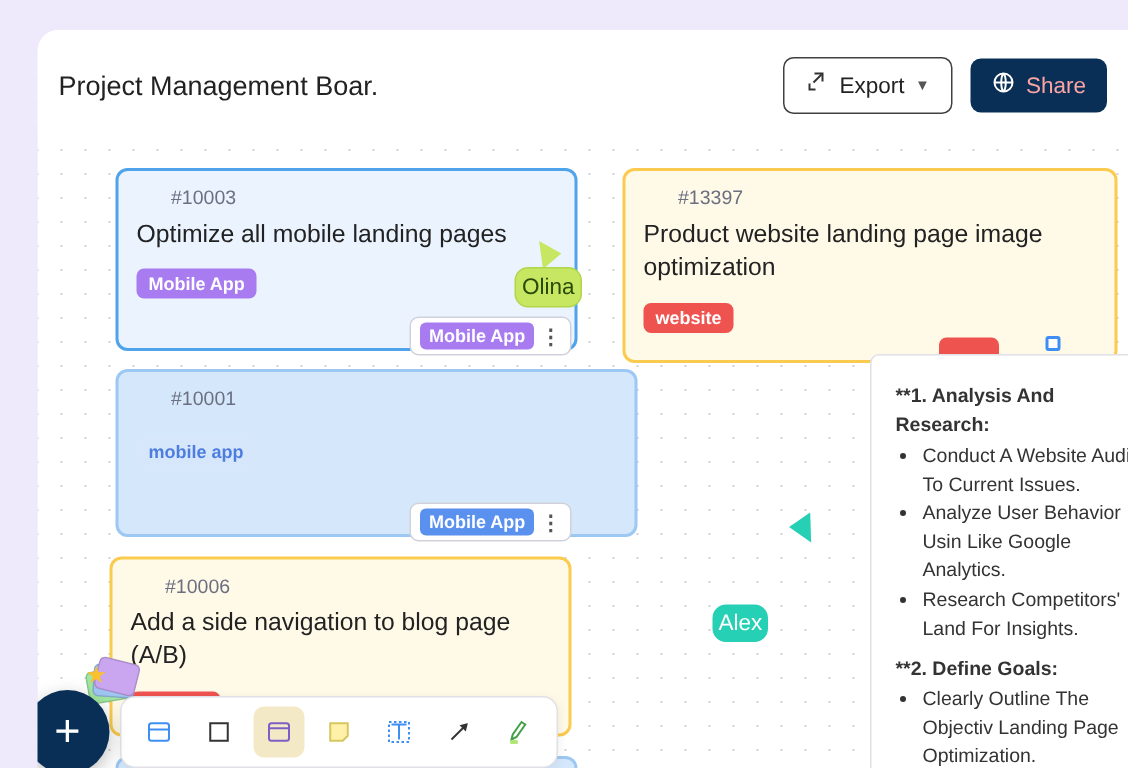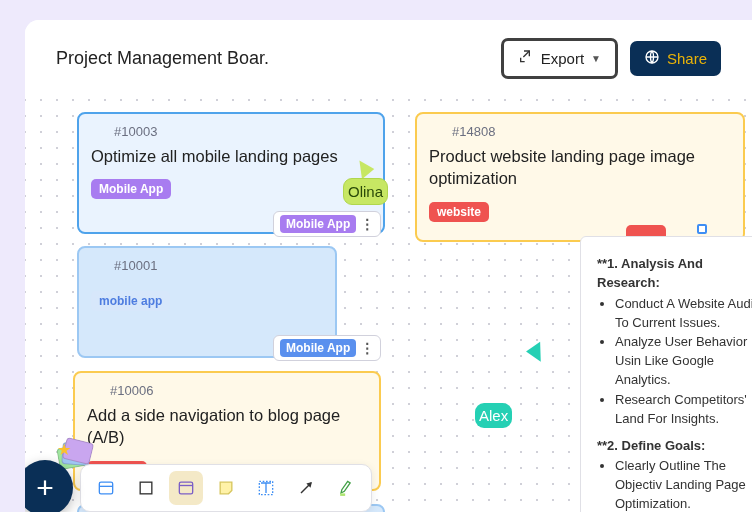--- a/index.html
+++ b/index.html
@@ -17,34 +17,34 @@
     right: 0; bottom: 0;
     background: #fff;
     border-radius: 14px 0 0 0;
     background-image: radial-gradient(circle, #d0d0d8 1px, transparent 1px);
     background-size: 16px 16px;
     background-position: 8px 40px;
     overflow: hidden;
   }
   .header {
     display: flex; align-items: center;
-    padding: 18px 31px 10px;
+    padding: 18px 14px 10px;
     background: #fff;
     gap: 12px;
     position: relative;
   }
   .title { font-size: 18px; font-weight: 500; color: #222; margin-right: auto; }
   .btn {
     display: inline-flex; align-items: center; gap: 7px;
     border-radius: 7px; padding: 8px 14px;
     font-size: 15px; cursor: pointer;
     font-weight: 500;
   }
-  .btn-export { background: #fff; border: 3px solid #404040; color:#222;}
-  .btn-share { background: #0a2f56; color: #eab308; border: none; }
+  .btn-export { background: #fff; border: 1px solid #404040; color:#222;}
+  .btn-share { background: #0a2f56; color: #fca5a5; border: none; }
   .exp-icon svg, .share-icon svg { width:16px; height:16px; }
 
   .card {
     position: absolute;
     border-radius: 8px;
     padding: 10px 12px 12px;
   }
   .card .id { font-size: 13px; color: #6b6f80; margin-bottom: 6px; margin-left: 23px; }
   .card .headline { font-size: 16.5px; color: #222; line-height: 1.35; }
   .tag {
@@ -148,41 +148,41 @@
   <div class="card card-blue" style="left:52px;top:92px;width:308px;height:122px">
     <div class="id">#10003</div>
     <div class="headline">Optimize all mobile landing pages</div>
     <span class="tag tag-purple">Mobile App</span>
   </div>
   <div class="chip" style="left:248px;top:191px">
     <span class="cap" style="background:#a87cf0">Mobile App</span>
     <span class="dots">⋮</span>
   </div>
 
-  <div class="card card-lblue" style="left:52px;top:226px;width:260px;height:112px">
+  <div class="card card-lblue" style="left:52px;top:226px;width:348px;height:112px">
     <div class="id">#10001</div>
     <span class="tag" style="background:#d7e7fb;color:#4e7de0;font-weight:700;text-transform:lowercase">mobile app</span>
   </div>
   <div class="chip" style="left:248px;top:315px">
     <span class="cap" style="background:#5a90ee">Mobile App</span>
     <span class="dots">⋮</span>
   </div>
 
   <div class="card card-cream" style="left:48px;top:351px;width:308px;height:120px">
     <div class="id">#10006</div>
     <div class="headline">Add a side navigation to blog page (A/B)</div>
     <span class="tag tag-red">website</span>
   </div>
 
   <div class="card card-lblue" style="left:52px;top:484px;width:308px;height:40px">
     
   </div>
 
   <div class="card card-cream" style="left:390px;top:92px;width:330px;height:130px">
-    <div class="id">#14808</div>
+    <div class="id">#13397</div>
     <div class="headline">Product website landing page image optimization</div>
     <span class="tag tag-red">website</span>
   </div>
 
   <div class="cursor-ol" style="left:330px;top:140px"></div>
   <div class="presence olina" style="left:318px;top:158px">
     <span>Olina</span>
   </div>
 
   <div class="cursor-ax" style="left:504px;top:322px"></div>

